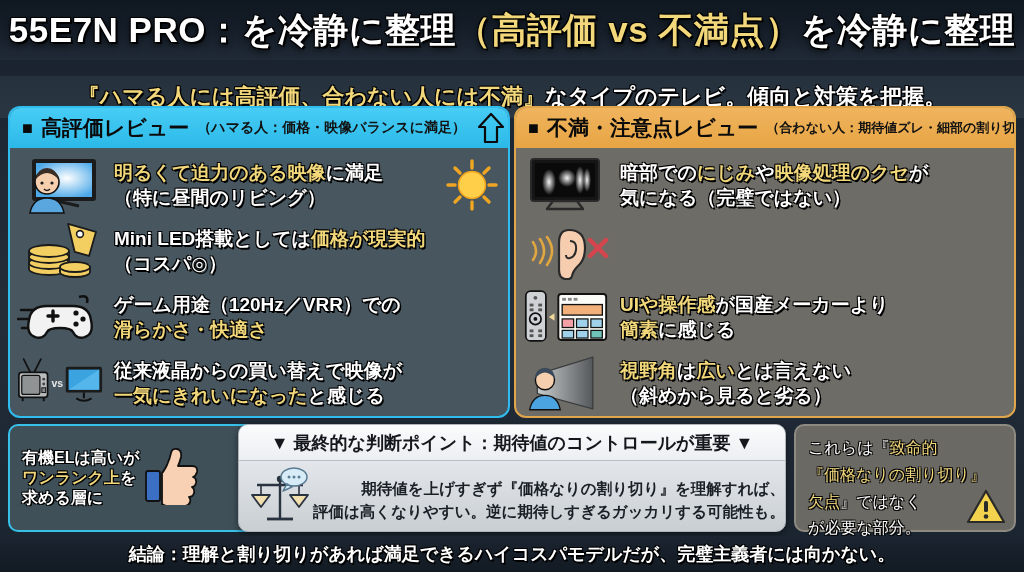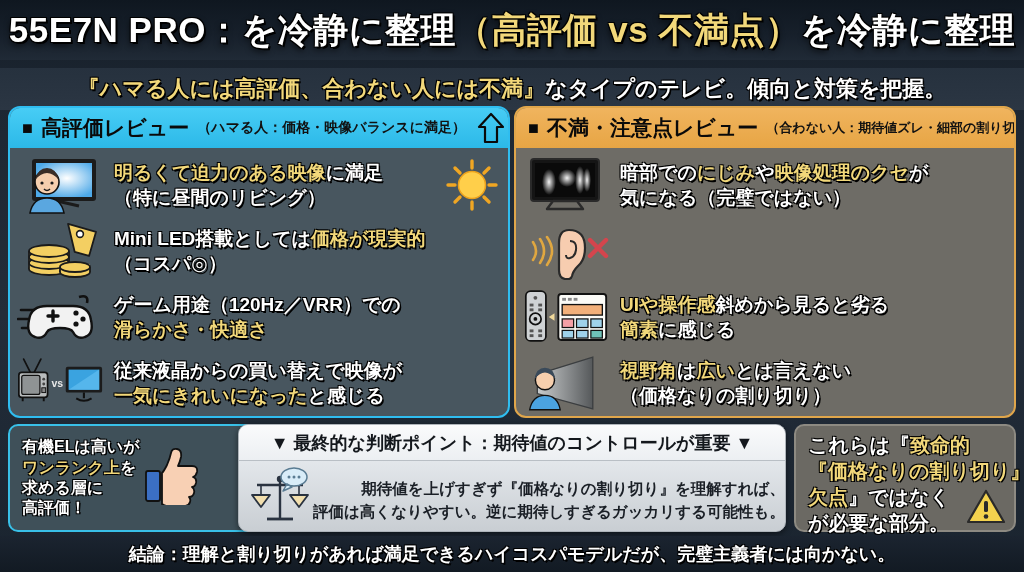--- a/index.html
+++ b/index.html
@@ -22,21 +22,21 @@
     display:flex; align-items:center; justify-content:center;
   }
   .title {
     font-size: 35px; font-weight: 700; letter-spacing: .5px;
     color:#ffffff; white-space:nowrap;
     text-shadow: 2px 2px 0 #000, -1px -1px 0 #000, 1px -1px 0 #000, -1px 1px 0 #000, 0 3px 6px rgba(0,0,0,.8);
   }
   .title .gold { color:#f2d87a; }
 
   .subtitle-bar {
-    position:absolute; left:0; top:68px; width:1024px; height:42px;
+    position:absolute; left:0; top:76px; width:1024px; height:42px;
     background: linear-gradient(180deg,#26313e 0%,#2b3643 100%);
     display:flex; align-items:center; justify-content:center;
   }
   .subtitle {
     font-size: 22px; font-weight:700; color:#ffffff; white-space:nowrap;
     text-shadow: 1.5px 1.5px 0 #000, -1px -1px 0 #000, 1px -1px 0 #000, -1px 1px 0 #000;
   }
   .subtitle .gold { color:#f2d87a; }
 
   
@@ -99,22 +99,23 @@
   }
   .mid-body { display:flex; align-items:center; gap:0; padding:6px 12px 0 10px; }
   .mid-text .ln { font-size:15.5px; font-weight:700; line-height:1.5; color:#1a1f26; white-space:nowrap; }
 
   #box-cons {
     left:794px; width:222px; height:108px;
     background:#6b6963; border:2px solid #8d8a82;
     padding:6px 8px 0 12px; position:absolute;
   }
   #box-cons .ln {
-    font-size:20px; font-weight:700; line-height:1.3; color:#ffffff; white-space:nowrap;
+    font-size:16px; font-weight:400; line-height:1.3; color:#ffffff; white-space:nowrap;
     text-shadow: 1.4px 1.4px 0 #000, -1px -1px 0 #000, 1px -1px 0 #000, -1px 1px 0 #000;
+    margin-top: 6px;
   }
   #box-cons .gold { color:#f2d87a; }
   .warn-icon { position:absolute; right:8px; bottom:4px; width:40px; height:38px; }
 
   
   .footer-bar {
     position:absolute; left:0; top:536px; width:1024px; height:36px;
     background: linear-gradient(180deg,#1b2430 0%,#121a23 100%);
     display:flex; align-items:center; justify-content:center;
   }
@@ -352,55 +353,54 @@
             <rect x="42" y="16" width="42" height="11" fill="#f2b07a" stroke="#111" stroke-width="1.4"></rect>
             <rect x="42" y="31" width="12" height="9" fill="#f4a0a6" stroke="#111" stroke-width="1.3"></rect>
             <rect x="57" y="31" width="12" height="9" fill="#9fd2ea" stroke="#111" stroke-width="1.3"></rect>
             <rect x="72" y="31" width="12" height="9" fill="#9fd2ea" stroke="#111" stroke-width="1.3"></rect>
             <rect x="42" y="43" width="12" height="8" fill="#9fd2ea" stroke="#111" stroke-width="1.3"></rect>
             <rect x="57" y="43" width="12" height="8" fill="#9fd2ea" stroke="#111" stroke-width="1.3"></rect>
             <rect x="72" y="43" width="12" height="8" fill="#6fc2b8" stroke="#111" stroke-width="1.3"></rect>
           </svg>
         </span>
         <span class="row-text">
-          <div class="ln"><span class="gold">UIや操作感</span><span>斜めから見ると劣る</span></div>
+          <div class="ln"><span class="gold">UIや操作感</span><span>が国産メーカーより</span></div>
           <div class="ln"><span class="gold">簡素</span><span>に感じる</span></div>
         </span>
         <span class="row-endicon"></span>
       </div>
 
       <div class="row">
         <span class="row-icon">
           <svg viewBox="0 0 92 58" width="92" height="58">
             <linearGradient id="scr1" x1="0" y1="0" x2="1" y2="0">
                 <stop offset="0%" stop-color="#c9cccd"></stop>
                 <stop offset="100%" stop-color="#55585a"></stop>
               </linearGradient>
             <path d="M16 20 L74 2 L74 56 L16 40 Z" fill="url(#scr1)" stroke="#3b3e40" stroke-width="1.4"></path>
             <circle cx="24" cy="26" r="10" fill="#f6cfae" stroke="#111" stroke-width="1.5"></circle>
             <path d="M13 25 q11 -14 22 0 q-2 -12 -11 -12 q-9 0 -11 12z" fill="#3a4a5a"></path>
             <path d="M8 57 q3 -15 16 -15 q13 0 16 15z" fill="#4ba3e0" stroke="#111" stroke-width="1.4"></path>
           </svg>
         </span>
         <span class="row-text">
           <div class="ln"><span class="gold">視野角</span><span>は</span><span class="gold">広い</span><span>とは言えない</span></div>
-          <div class="ln"><span>（価格なりの割り切り）</span></div>
+          <div class="ln"><span>（斜めから見ると劣る）</span></div>
         </span>
         <span class="row-endicon"></span>
       </div>
 
     </div>
   </div>
 
   <div class="bbox" id="box-pro">
     <div class="bbox-text">
       <div class="ln"><span>有機ELは高いが</span></div>
       <div class="ln"><span class="gold">ワンランク上</span><span>を</span></div>
       <div class="ln"><span>求める層に</span></div>
-      <div class="ln"><span>高評価！</span></div>
     </div>
     <span style="flex:0 0 54px;">
       <svg viewBox="0 0 54 58" width="54" height="58">
         <rect x="2" y="24" width="14" height="30" rx="2" fill="#3b6fc4" stroke="#111" stroke-width="1.8"></rect>
         <path d="M18 26 q2 -2 5 -8 q3 -7 4 -12 q1 -5 6 -4 q5 1 4 8 q-1 5 -3 9 l14 0 q6 0 5 6 q-1 4 -4 5 q4 1 3 6 q-1 4 -4 4 q3 2 2 6 q-1 4 -5 4 q2 2 1 5 q-1 4 -6 4 l-16 0 q-4 0 -6 -2z" fill="#f8d0b4" stroke="#111" stroke-width="1.8" stroke-linejoin="round"></path>
       </svg>
     </span>
   </div>
 
   <div class="bbox" id="box-mid">

